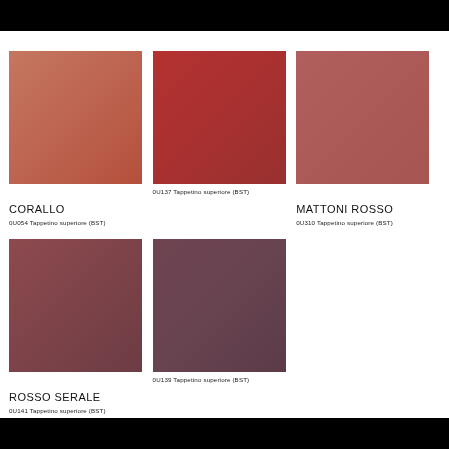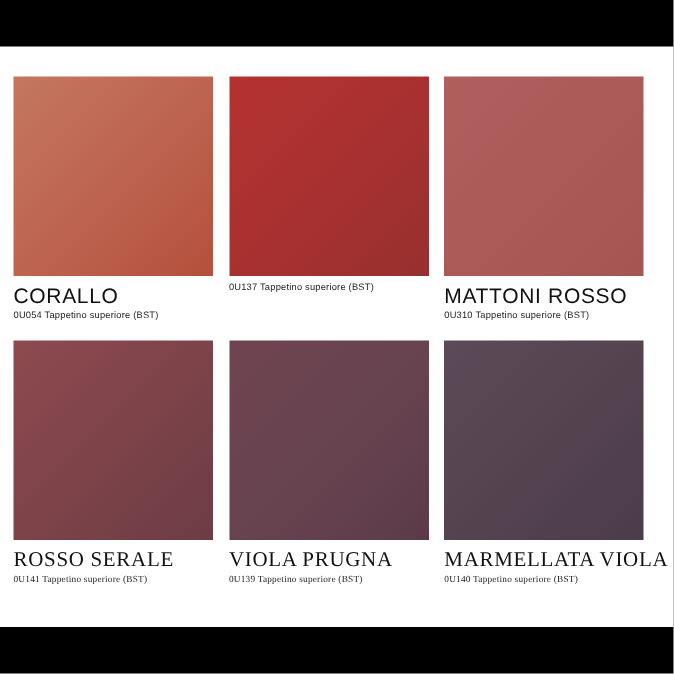--- a/index.html
+++ b/index.html
@@ -34,39 +34,38 @@
     width: 143.6px;
     box-sizing: border-box;
     padding: 0 0 0 0;
   }
   .chip {
     width: 133px;
     height: 133px;
     display: block;
   }
   .chip-name {
-    font-size: 14px;
+    font-size: 11px;
     letter-spacing: 0.45px;
     color: #111111;
-    margin-top: 8px;
+    margin-top: 20px;
     font-weight: 400;
     line-height: 11px;
     white-space: nowrap;
   }
   .chip-code {
     font-size: 6.2px;
     letter-spacing: 0.15px;
     color: #222222;
     margin-top: 4px;
     line-height: 8px;
     white-space: nowrap;
   }
   .row2 {
     margin-top: 12px;
-    font-family: Liberation Serif, serif;
   }
 </style>
 </head>
 <body style="background: rgb(0, 0, 0);">
 
 <div class="page">
   <div class="grid">
 
     <div class="swatch-cell">
       <div class="chip" id="chip0" style="background: linear-gradient(135deg, rgb(196, 119, 95) 0%, rgb(189, 100, 80) 50%, rgb(180, 80, 60) 100%);"></div>
@@ -86,24 +85,18 @@
     </div>
 
     <div class="swatch-cell row2">
       <div class="chip" id="chip3" style="background: linear-gradient(135deg, rgb(141, 74, 79) 0%, rgb(125, 67, 73) 50%, rgb(109, 60, 68) 100%);"></div>
       <div class="chip-name">ROSSO SERALE</div>
       <div class="chip-code">0U141 Tappetino superiore (BST)</div>
     </div>
 
     <div class="swatch-cell row2">
       <div class="chip" id="chip4" style="background: linear-gradient(135deg, rgb(110, 68, 80) 0%, rgb(104, 67, 80) 50%, rgb(91, 59, 72) 100%);"></div>
-      <div class="chip-name">VIOLA PRUGNA</div>
       <div class="chip-code">0U139 Tappetino superiore (BST)</div>
     </div>
 
-    <div class="swatch-cell row2">
-      <div class="chip" id="chip5" style="background: linear-gradient(135deg, rgb(93, 74, 88) 0%, rgb(85, 67, 79) 50%, rgb(75, 60, 77) 100%);"></div>
-      <div class="chip-name">MARMELLATA VIOLA</div>
-      <div class="chip-code">0U140 Tappetino superiore (BST)</div>
-    </div>
 
   </div>
 </div>
 
 </body></html>

